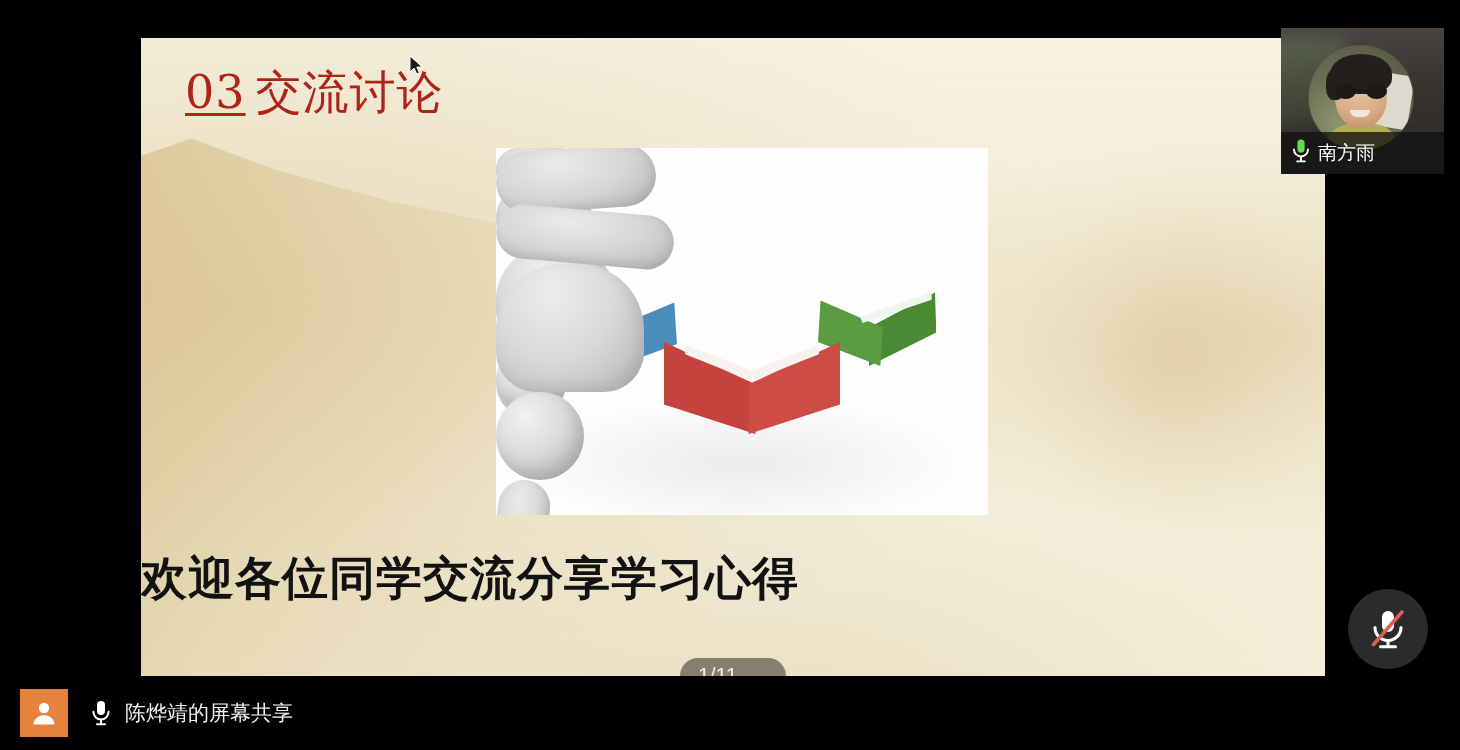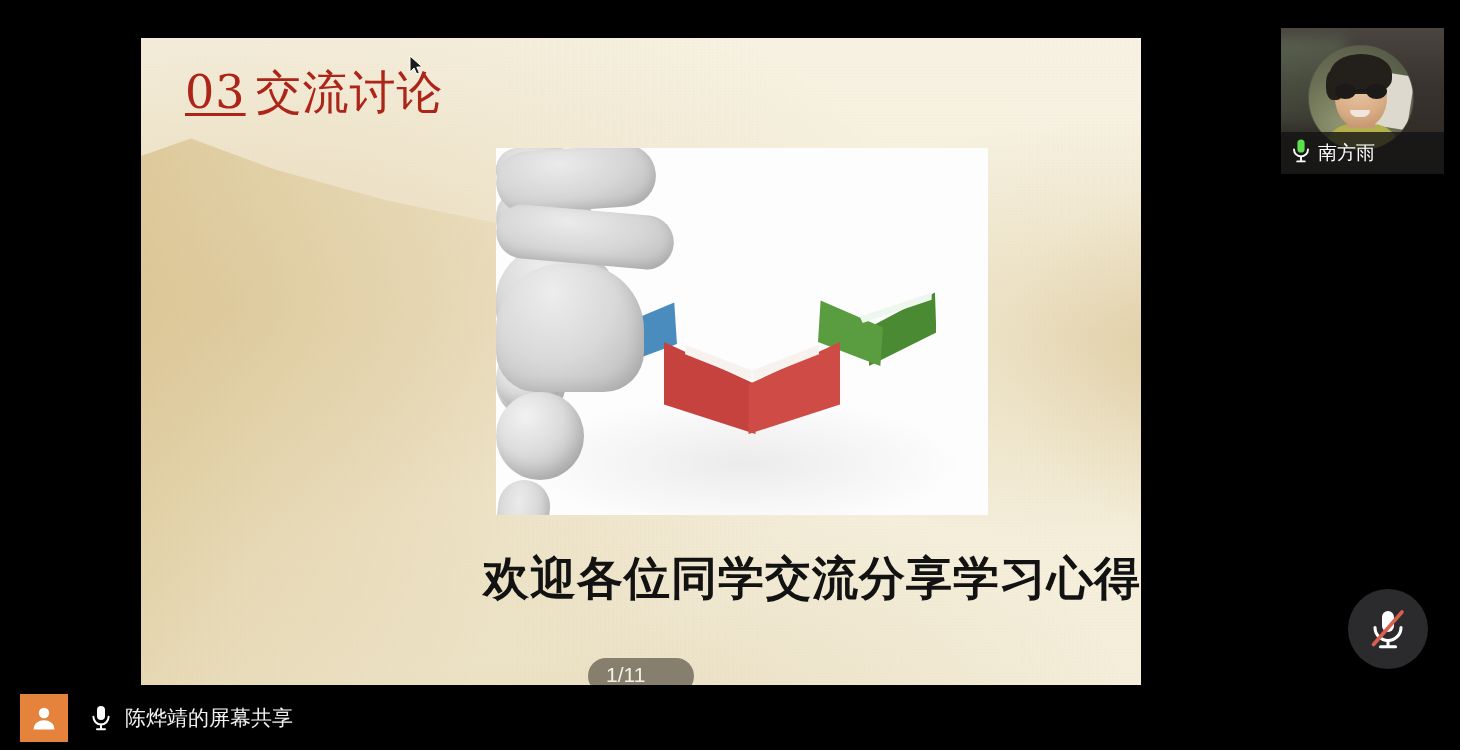--- a/index.html
+++ b/index.html
@@ -19,21 +19,21 @@
     position: absolute;
     inset: 0;
     background: #000000;
   }
 
   
   .slide {
     position: absolute;
     left: 141px;
     top: 38px;
-    width: 1000px;
+    width: 1184px;
     height: 675px;
     overflow: hidden;
     background:
       radial-gradient(120% 90% at 8% 40%, rgba(205,176,118,0.38) 0%, rgba(205,176,118,0.12) 38%, rgba(205,176,118,0) 62%),
       radial-gradient(60% 45% at 96% 44%, rgba(203,175,112,0.30) 0%, rgba(203,175,112,0.0) 70%),
       radial-gradient(70% 50% at 50% 100%, rgba(198,172,116,0.22) 0%, rgba(198,172,116,0) 70%),
       linear-gradient(180deg, #f7f2e2 0%, #f6f0de 35%, #f5efdc 70%, #f4eeda 100%);
   }
   
   .slide::before {
@@ -132,21 +132,21 @@
     width: 50%;
     height: 100%;
   }
 
   
   .caption {
     position: absolute;
     left: 0;
     right: 0;
     top: 510px;
-    text-align: right;
+    text-align: left;
     font-family: Liberation Mono, monospace;
     font-size: 46px;
     font-weight: 700;
     color: #121212;
     letter-spacing: 1px;
     z-index: 4;
   }
 
   
   .page-badge {
@@ -347,21 +347,21 @@
     padding: 0;
     cursor: pointer;
   }
 
   
   .bottom-bar {
     position: absolute;
     left: 0;
     right: 0;
     bottom: 0;
-    height: 65px;
+    height: 74px;
     background: #000000;
     display: flex;
     align-items: center;
     z-index: 14;
   }
   .thumb-chip {
     width: 48px;
     height: 48px;
     margin-left: 20px;
     background: #e5823c;

